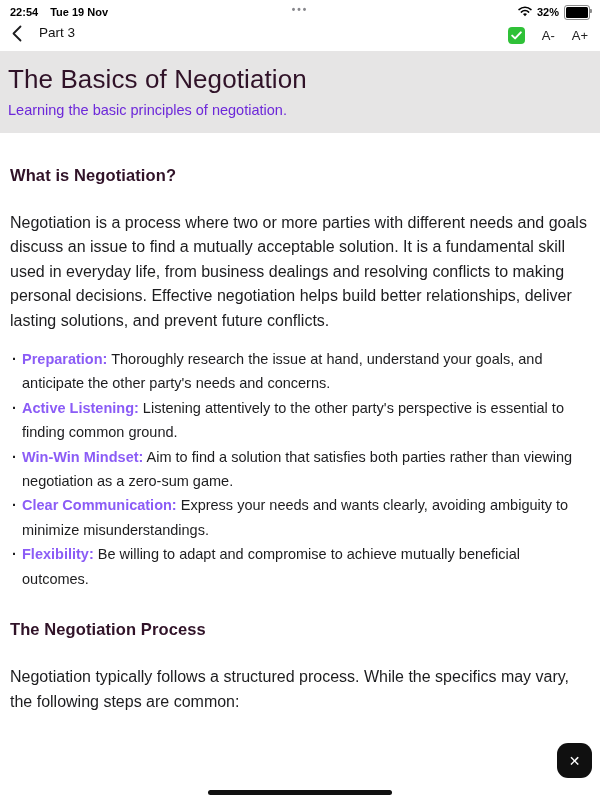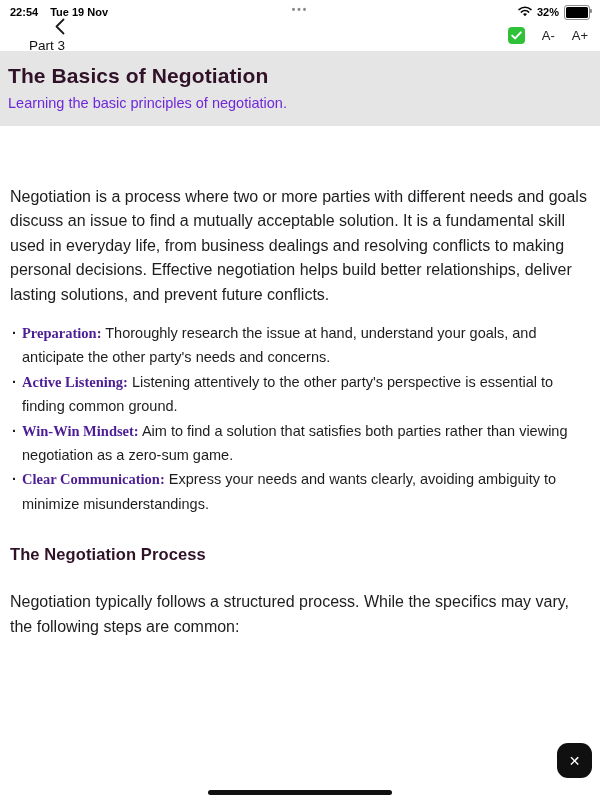--- a/index.html
+++ b/index.html
@@ -23,47 +23,47 @@
   .battery{position:relative;width:22px;height:11px;border:1px solid rgba(0,0,0,.45);
     border-radius:3px;display:flex;align-items:center;padding:1px;}
   .battery-fill{width:100%;height:100%;background:#000;border-radius:1.5px;}
   .battery-tip{position:absolute;right:-3px;top:3px;width:2px;height:4px;
     background:rgba(0,0,0,.45);border-radius:0 1px 1px 0;}
   
   .nav-bar{
     height:26px;display:flex;align-items:center;justify-content:space-between;
     padding:0 12px;background:#fff;
   }
-  .nav-left{display:flex;align-items:flex-end;flex-direction:column;}
+  .nav-left{display:flex;align-items:flex-start;}
   .back-button{display:flex;align-items:center;cursor:pointer;background:none;border:none;padding:0;}
   .nav-title{margin-left:17px;font-size:13.5px;color:#111;}
   .nav-right{display:flex;align-items:center;gap:17px;}
   .check-box{width:17px;height:17px;border-radius:4px;background:#2fc138;
     display:flex;align-items:center;justify-content:center;cursor:pointer;}
   .font-btn{font-size:13px;color:#222;background:none;border:none;padding:0;cursor:pointer;
     font-family:"Liberation Sans","DejaVu Sans",sans-serif;}
   
   .doc-header{
     background:#e6e5e5;padding:13px 8px 15px;margin-top:3px;
   }
-  .doc-title{margin:0;font-size:21px;font-weight:700;color:#301228;letter-spacing:.1px;}
+  .doc-title{margin:0;font-size:26px;font-weight:400;color:#301228;letter-spacing:.1px;}
   .doc-subtitle{margin:7px 0 0;font-size:14.5px;color:#6d28d9;}
   
   .content{padding:33px 10px 0;}
   .content h2{margin:0;font-size:16.5px;font-weight:700;color:#301228;letter-spacing:.1px;}
   .content p{margin:26px 0 0;font-size:16px;line-height:24.4px;color:#1d1d1f;}
   .content section + section h2{margin-top:29px;}
   .principles{list-style:none;margin:14px 0 0;padding:0;}
   .principles li{
     position:relative;padding-left:12px;font-size:14.5px;line-height:24.4px;color:#1d1d1f;
   }
   .principles li::before{
     content:"·";position:absolute;left:2px;top:0;color:#1d1d1f;font-weight:700;
   }
-  .principles b{font-weight:700;color:#4c1d95;font-family:Liberation Serif, serif;}
+  .principles b{font-weight:700;color:#8b5cf6;}
   
   .close-fab{
     position:absolute;right:8px;bottom:22px;width:35px;height:35px;border-radius:11px;
     background:#101010;color:#fff;display:flex;align-items:center;justify-content:center;
     font-size:14px;border:none;cursor:pointer;
   }
   
   .home-indicator{
     position:absolute;bottom:5px;left:50%;transform:translateX(-50%);
     width:184px;height:5px;border-radius:3px;background:#111;cursor:grab;
@@ -119,29 +119,31 @@
 </div>
 
 <div class="doc-header">
   <h1 class="doc-title">The Basics of Negotiation</h1>
   <p class="doc-subtitle">Learning the basic principles of negotiation.</p>
 </div>
 
 <div class="content">
 
   <section>
+    <h2>What is Negotiation?</h2>
     <p>Negotiation is a process where two or more parties with different needs and goals discuss an issue to find a mutually acceptable solution. It is a fundamental skill used in everyday life, from business dealings and resolving conflicts to making personal decisions. Effective negotiation helps build better relationships, deliver lasting solutions, and prevent future conflicts.</p>
   </section>
 
   <section>
     <ul class="principles">
       <li><b>Preparation:</b> <span>Thoroughly research the issue at hand, understand your goals, and anticipate the other party's needs and concerns.</span></li>
       <li><b>Active Listening:</b> <span>Listening attentively to the other party's perspective is essential to finding common ground.</span></li>
       <li><b>Win-Win Mindset:</b> <span>Aim to find a solution that satisfies both parties rather than viewing negotiation as a zero-sum game.</span></li>
       <li><b>Clear Communication:</b> <span>Express your needs and wants clearly, avoiding ambiguity to minimize misunderstandings.</span></li>
+      <li><b>Flexibility:</b> <span>Be willing to adapt and compromise to achieve mutually beneficial outcomes.</span></li>
     </ul>
   </section>
 
   <section>
     <h2>The Negotiation Process</h2>
     <p>Negotiation typically follows a structured process. While the specifics may vary, the following steps are common:</p>
   </section>
 
 </div>
 

